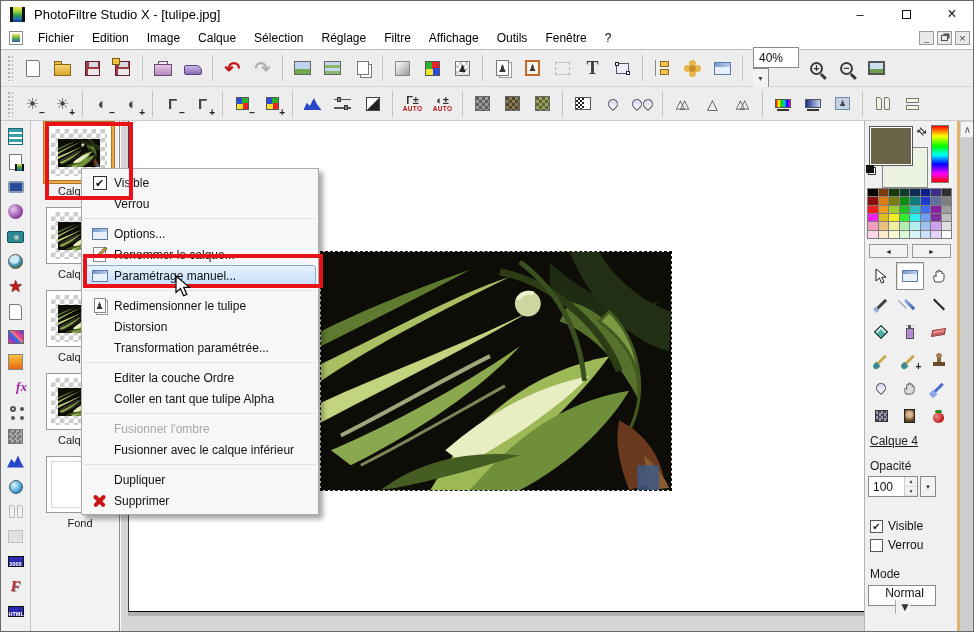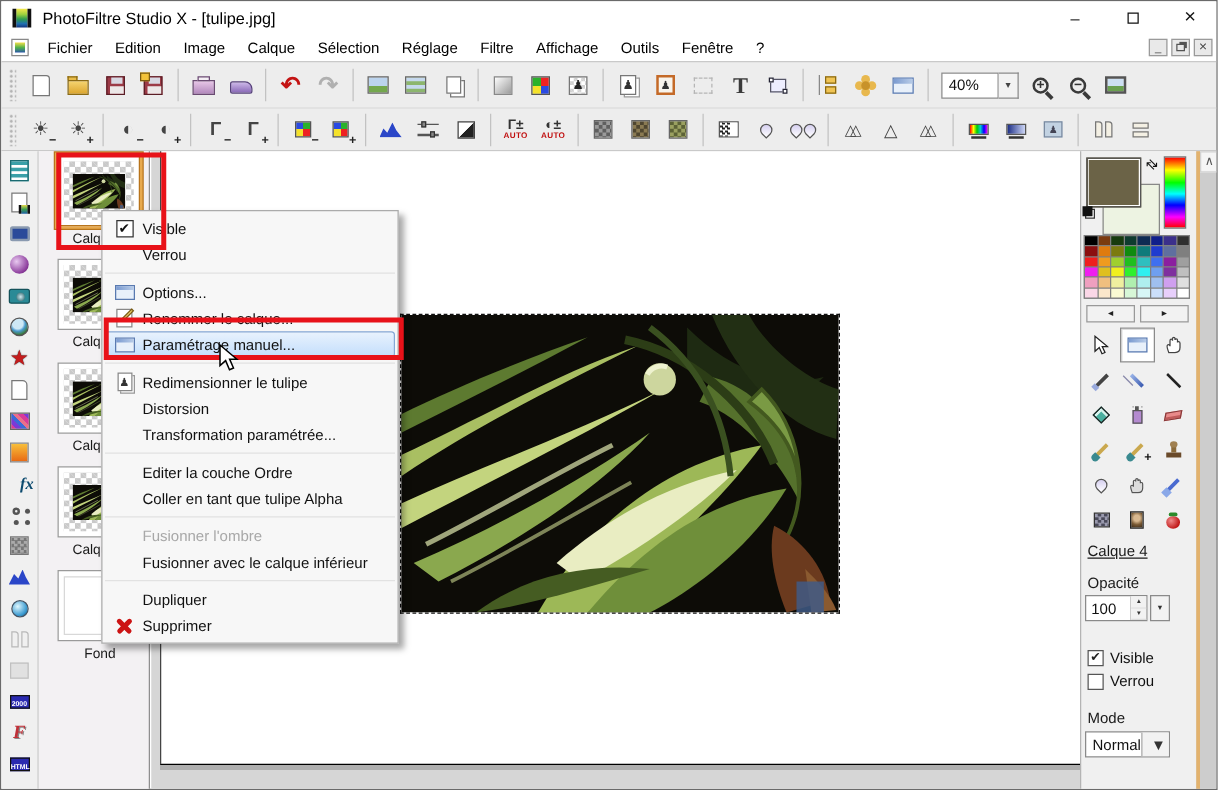--- a/index.html
+++ b/index.html
@@ -65,21 +65,21 @@
   .ic-path{width:13px;height:11px;border:1px solid #556;position:relative;background:#eef;}
   .ic-path::before,.ic-path::after{content:"";position:absolute;width:4px;height:4px;background:#fff;border:1px solid #223;}
   .ic-path::before{left:-2px;top:-2px;} .ic-path::after{right:-2px;bottom:-2px;}
   .ic-tree{position:relative;width:16px;height:16px;border-left:1px solid #888;}
   .ic-tree i{position:absolute;left:4px;width:9px;height:6px;background:#f0c454;border:1px solid #8a6a14;}
   .ic-tree i:first-child{top:1px;} .ic-tree i:last-child{top:9px;}
   .ic-flower{width:7px;height:7px;border-radius:50%;background:#c8922a;
     box-shadow:0 -5px 0 #e8b84e,0 5px 0 #e8b84e,-5px 0 0 #e8b84e,5px 0 0 #e8b84e;}
   .ic-window{width:17px;height:13px;border:1px solid #5a7ab0;background:#e8f0fa;position:relative;}
   .ic-window::before{content:"";position:absolute;left:0;top:0;right:0;height:4px;background:linear-gradient(90deg,#7a9ad0,#b8cce8);}
-  .zoom-combo{display:flex;margin:0 4px;}
+  .zoom-combo{display:flex;margin:0 4px;flex-direction:column;}
   .zc-box{width:46px;height:21px;background:#fff;border:1px solid #8a8a8a;font-size:12px;color:#111;display:flex;align-items:center;padding-left:5px;}
   .zc-btn{width:16px;height:21px;background:#f2f2f2;border:1px solid #8a8a8a;border-left:none;font-size:7px;color:#444;display:flex;align-items:center;justify-content:center;}
   .ic-mag{width:13px;height:13px;border:2px solid #3a3a3a;border-radius:50%;position:relative;font-size:11px;font-weight:bold;color:#333;display:flex;align-items:center;justify-content:center;line-height:0;}
   .ic-mag::after{content:"";position:absolute;right:-6px;bottom:-5px;width:7px;height:2.5px;background:#3a3a3a;transform:rotate(45deg);}
   .ic-fit{width:17px;height:14px;border:2px solid #555;background:linear-gradient(180deg,#cde0f2 55%,#6aa050 55%);}
 
   .ic-quad{width:13px;height:13px;border:1px solid #555;background:conic-gradient(#2ab22a 0 25%,#e22 0 50%,#f5e22a 0 75%,#2a4ae2 0 100%);}
   .ic-hist{width:18px;height:13px;background:#2a46c8;clip-path:polygon(0 100%,18% 45%,35% 70%,58% 8%,75% 55%,100% 100%);}
   .ic-levels{width:17px;height:14px;display:flex;flex-direction:column;justify-content:space-between;padding:2px 0;}
   .ic-levels i{height:1.5px;background:#555;position:relative;}
@@ -117,21 +117,21 @@
   .lb-auto::after{content:"";position:absolute;right:-3px;bottom:-2px;width:9px;height:7px;border-left:2px solid #111;border-right:2px solid #111;background:linear-gradient(180deg,#e8d84a,#3a9e4e,#1f5fa8);}
   .lb-screen{width:16px;height:12px;background:#2a4a9a;border:2px solid #8a9ab0;border-radius:2px;}
   .lb-sphp{width:15px;height:15px;border-radius:50%;background:radial-gradient(circle at 35% 35%,#e8c8f0,#8a3a9a 70%,#3a1040);}
   .lb-cam{width:17px;height:12px;background:#2a8a96;border:1px solid #14525a;position:relative;border-radius:2px;}
   .lb-cam::after{content:"";position:absolute;left:5px;top:2px;width:7px;height:7px;border-radius:50%;background:radial-gradient(#cfe8ee,#14525a);}
   .lb-globe{width:15px;height:15px;border-radius:50%;background:radial-gradient(circle at 40% 30%,#cde8f5 0 35%,#4a9ad0 50%,#3a7a3a 75%,#1a4a1a);border:1px solid #555;}
   .lb-star{color:#c41c1c;font-size:17px;text-shadow:0 0 1px #000;line-height:1;}
   .lb-page{width:13px;height:16px;background:#fff;border:1px solid #777;border-radius:0 4px 0 0;}
   .lb-tex{width:16px;height:14px;border:1px solid #666;background:repeating-linear-gradient(45deg,#d83a9a 0 3px,#7a3ad8 3px 6px,#3a6ad8 6px 9px,#e8708a 9px 12px);}
   .lb-grad{width:15px;height:16px;border:1px solid #888;background:linear-gradient(180deg,#f8c03a,#e86a14);}
-  .lb-fx{font-family:"Liberation Serif",serif;font-style:italic;font-weight:bold;font-size:13px;color:#0c4a6e;margin-left:12px;}
+  .lb-fx{font-family:"Liberation Serif",serif;font-style:italic;font-weight:bold;font-size:13px;color:#a21caf;margin-left:12px;}
   .lb-pat{width:6px;height:6px;border:2px solid #555;border-radius:50%;box-shadow:9px 0 0 -1px #555,0 9px 0 -1px #555,9px 9px 0 -1px #555;margin:-6px 0 0 -6px;}
   .lb-mos{width:15px;height:15px;border:1px solid #777;background:repeating-conic-gradient(#aaa 0 25%,#777 0 50%);background-size:5px 5px;}
   .lb-hist{width:17px;height:12px;background:#2a46c8;clip-path:polygon(0 100%,25% 30%,45% 60%,65% 0,80% 50%,100% 100%);}
   .lb-sphb{width:14px;height:14px;border-radius:50%;background:radial-gradient(circle at 35% 35%,#e0f8ff,#3a9ad0 65%,#104a70);border:1px solid #456;}
   .lb-off{opacity:0.45;filter:grayscale(1);}
   .lb-flop{width:16px;height:11px;background:#2a2ab0;border:1px solid #111;position:relative;}
   .lb-flop span{position:absolute;left:0;right:0;bottom:-1px;text-align:center;font-size:5.5px;font-weight:bold;color:#fff;line-height:1;}
   .lb-pf{font-family:"Liberation Serif",serif;font-style:italic;font-weight:bold;font-size:15px;color:#c03038;text-shadow:1px 1px 0 #888;}
 
   
@@ -191,21 +191,21 @@
   .t-ret::after{content:"";position:absolute;left:-1.5px;bottom:-5px;width:6px;height:6px;background:#8aa8e8;}
   .layer-link{position:absolute;left:5px;top:313px;text-decoration:underline;color:#1a1a1a;}
   .rp-label{position:absolute;left:5px;color:#1a1a1a;}
   .spin{position:absolute;left:3px;top:355px;width:50px;height:21px;background:#fff;border:1px solid #8a8a8a;display:flex;}
   .spin-val{flex:1;font-size:12px;padding:3px 0 0 4px;}
   .spin-btns{width:13px;border-left:1px solid #ccc;display:flex;flex-direction:column;}
   .spin-btns i{flex:1;font-style:normal;font-size:5px;color:#333;display:flex;align-items:center;justify-content:center;background:#f2f2f2;border-bottom:1px solid #ddd;}
   .spin-drop{position:absolute;left:55px;top:355px;width:16px;height:21px;background:#f2f2f2;border:1px solid #8a8a8a;font-size:6px;color:#333;display:flex;align-items:center;justify-content:center;}
   .cb{position:absolute;left:5px;display:flex;align-items:center;gap:5px;}
   .cb-box{width:13px;height:13px;background:#fff;border:1px solid #555;font-size:10px;line-height:11px;text-align:center;color:#222;}
-  .mode-select{position:absolute;left:3px;top:464px;width:68px;height:21px;background:#fff;border:1px solid #8a8a8a;display:flex;align-items:center;}
+  .mode-select{position:absolute;left:3px;top:464px;width:68px;height:21px;background:#fff;border:1px solid #8a8a8a;display:flex;align-items:center;flex-direction:column;}
   .mode-select span{flex:1;padding-left:5px;font-size:12px;}
   .dd-btn{width:15px;height:19px;background:#f2f2f2;border-left:1px solid #aaa;font-size:6px;color:#333;display:flex;align-items:center;justify-content:center;}
 
   
   .scrollstrip{position:absolute;left:956px;top:120px;width:18px;height:512px;background:#cdcdcd;border-left:3px solid #e2b26e;}
   .scroll-up{position:absolute;left:0;top:0;width:15px;height:17px;background:#f5f5f5;border:1px solid #d2d2d2;color:#555;font-size:10px;text-align:center;line-height:15px;}
 
   
   .ctx{position:absolute;left:80px;top:167px;width:238px;background:#f7f7f7;border:1px solid #ababab;
     box-shadow:4px 4px 5px rgba(0,0,0,0.35);padding:3px 0;z-index:40;font-size:12px;}

